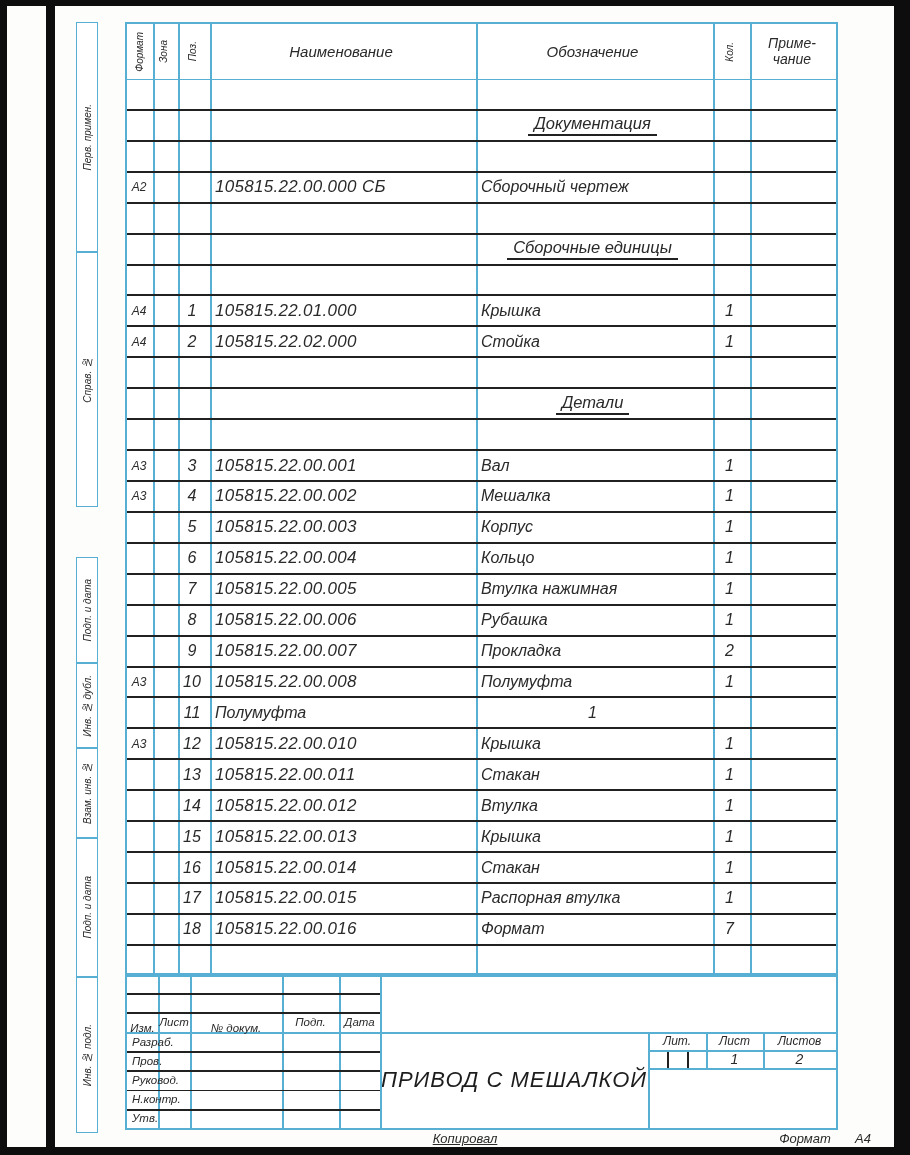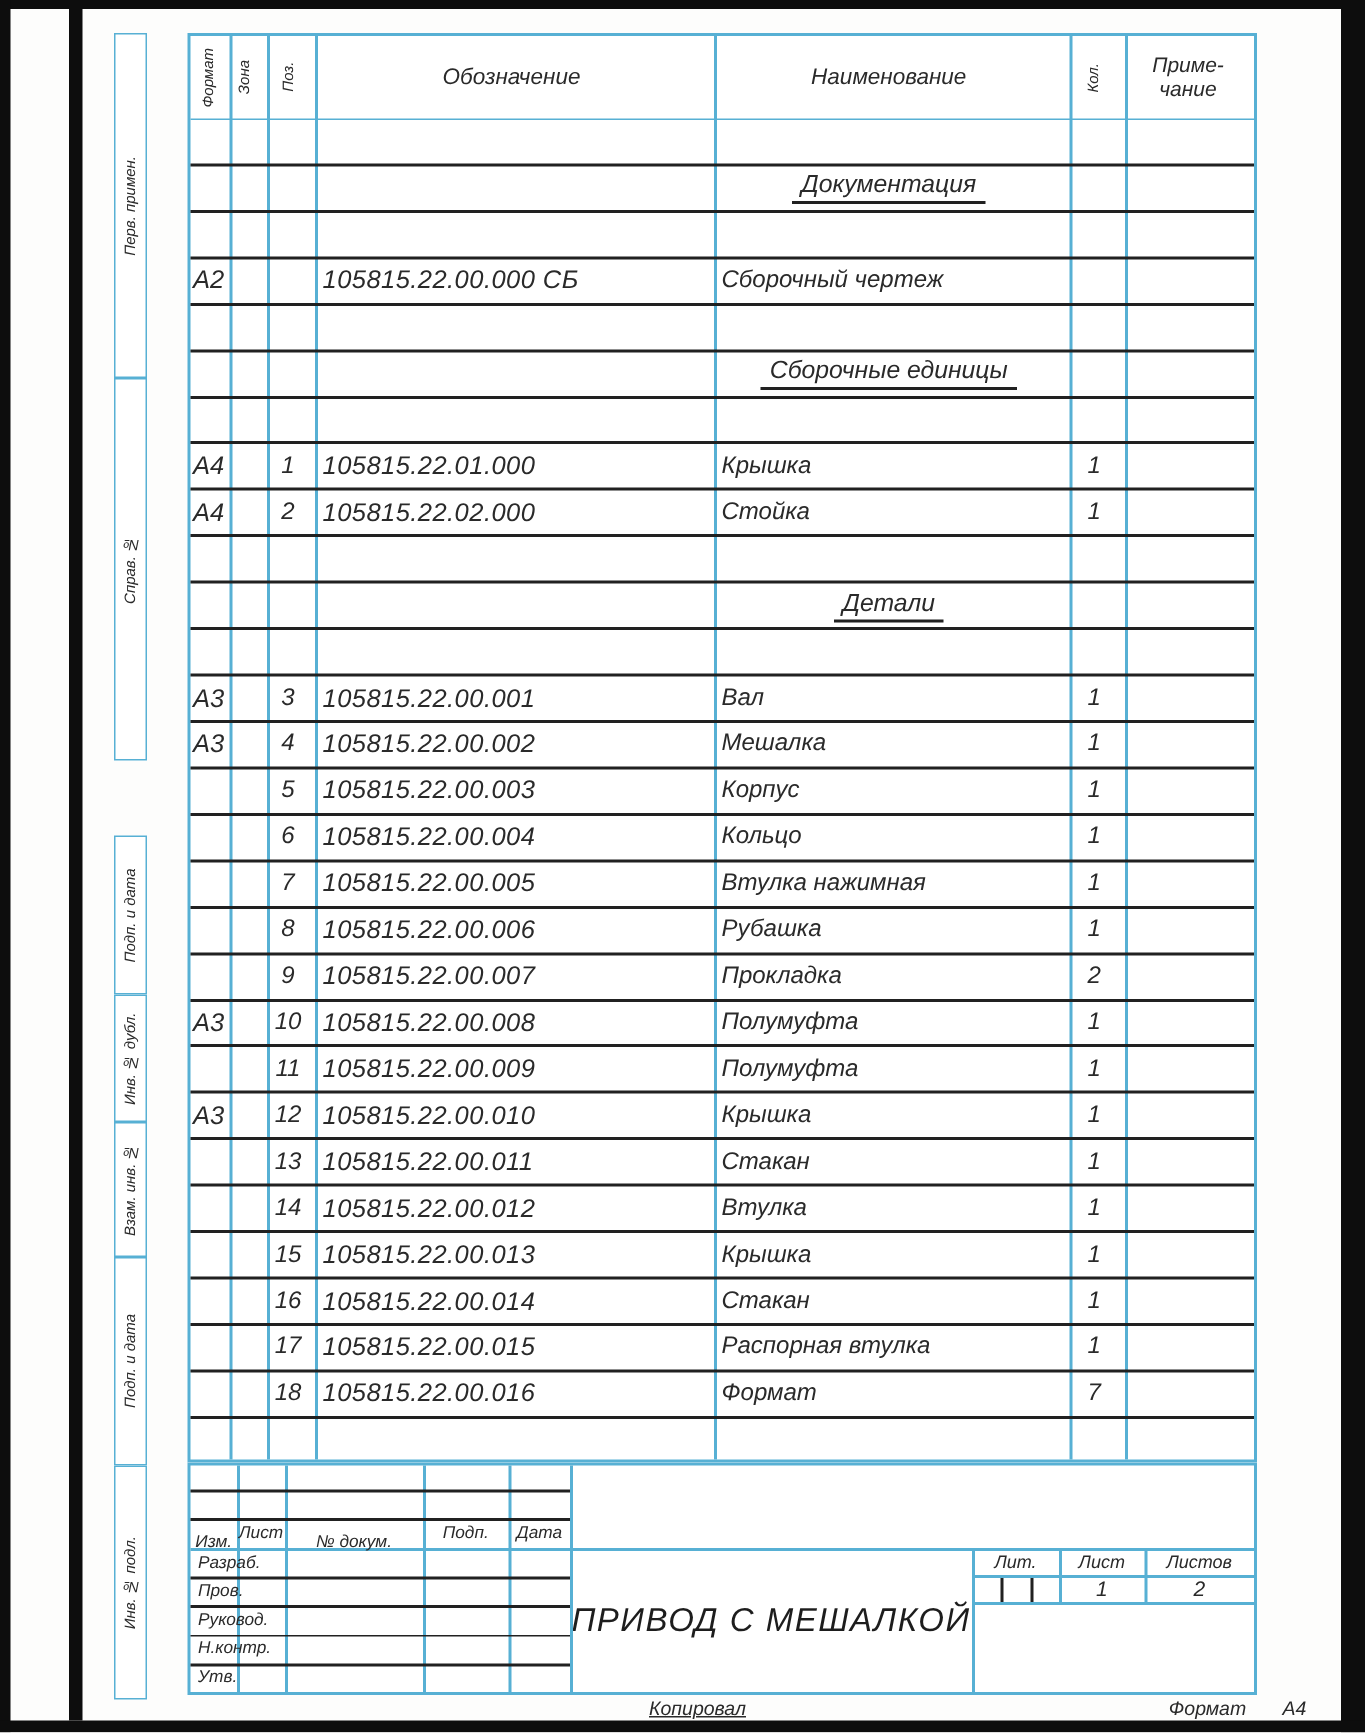--- a/index.html
+++ b/index.html
@@ -31,21 +31,21 @@
   .spec-header{position:absolute;left:0;top:0;width:709px;height:56px;border-bottom:1.6px solid var(--cy);
         box-sizing:border-box;display:grid;grid-template-columns:24px 25px 32px 266px 237px 37px 88px;}
   .hcell{display:flex;align-items:center;justify-content:center;font-size:15px;}
   .hcell .vtext{font-size:10px;}
   .note-h{font-size:14px;white-space:pre-line;text-align:center;line-height:1.1;}
   .spec-body{position:absolute;left:0;top:56px;width:709px;}
   .srow{display:grid;grid-template-columns:24px 25px 32px 266px 237px 37px 88px;height:30.93px;
         box-sizing:border-box;border-bottom:2px solid var(--bk);}
   .srow:last-child{border-bottom:none;}
   .cell{display:flex;align-items:center;overflow:hidden;}
-  .c-fmt{justify-content:center;font-size:17px;text-align:right;}
+  .c-fmt{justify-content:center;font-size:12px;text-align:right;}
   .c-pos{justify-content:center;font-size:16px;}
   .c-des{padding-left:7px;font-size:17px;letter-spacing:.3px;}
   .c-name{padding-left:7px;font-size:16px;}
   .c-qty{justify-content:center;font-size:16px;}
   .c-note{}
   .c-name.section{justify-content:center;padding-left:0;}
   .c-name.section span{border-bottom:2.2px solid var(--bk);padding:0 6px 1px 6px;font-size:16.5px;}
 
   
   .tblock{position:absolute;left:125px;top:975px;width:713px;height:155px;
@@ -108,24 +108,24 @@
       <div class="hcell">
           <span class="vtext">Формат</span>
         </div>
       <div class="hcell">
           <span class="vtext">Зона</span>
         </div>
       <div class="hcell">
           <span class="vtext">Поз.</span>
         </div>
       <div class="hcell">
+          <span>Наименование</span>
+        </div>
+      <div class="hcell">
           <span>Обозначение</span>
-        </div>
-      <div class="hcell">
-          <span>Наименование</span>
         </div>
       <div class="hcell">
           <span class="vtext">Кол.</span>
         </div>
       <div class="hcell">
           <span class="note-h">Приме-
 чание</span>
         </div>
     </div>
     <div class="spec-body" id="spec-body">
@@ -312,21 +312,20 @@
           <div class="cell c-pos">10</div>
           <div class="cell c-des">105815.22.00.008</div>
           <div class="cell c-name">Полумуфта</div>
           <div class="cell c-qty">1</div>
           <div class="cell c-note"></div>
         </div>
         <div class="srow">
           <div class="cell c-fmt"></div>
           <div class="cell "></div>
           <div class="cell c-pos">11</div>
-          <div class="cell c-des">105815.22.00.009</div>
           <div class="cell c-name">Полумуфта</div>
           <div class="cell c-qty">1</div>
           <div class="cell c-note"></div>
         </div>
         <div class="srow">
           <div class="cell c-fmt">А3</div>
           <div class="cell "></div>
           <div class="cell c-pos">12</div>
           <div class="cell c-des">105815.22.00.010</div>
           <div class="cell c-name">Крышка</div>

